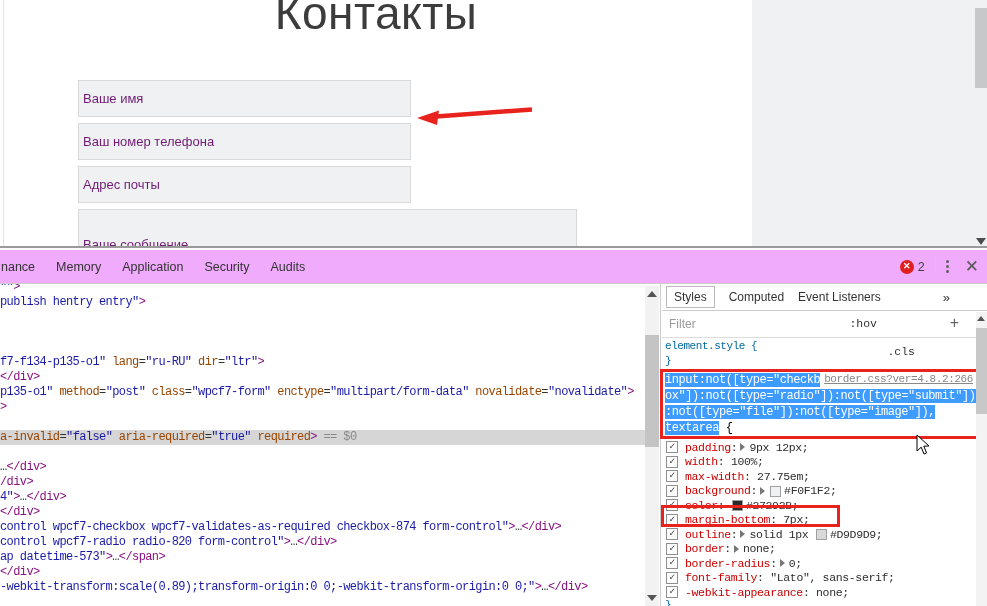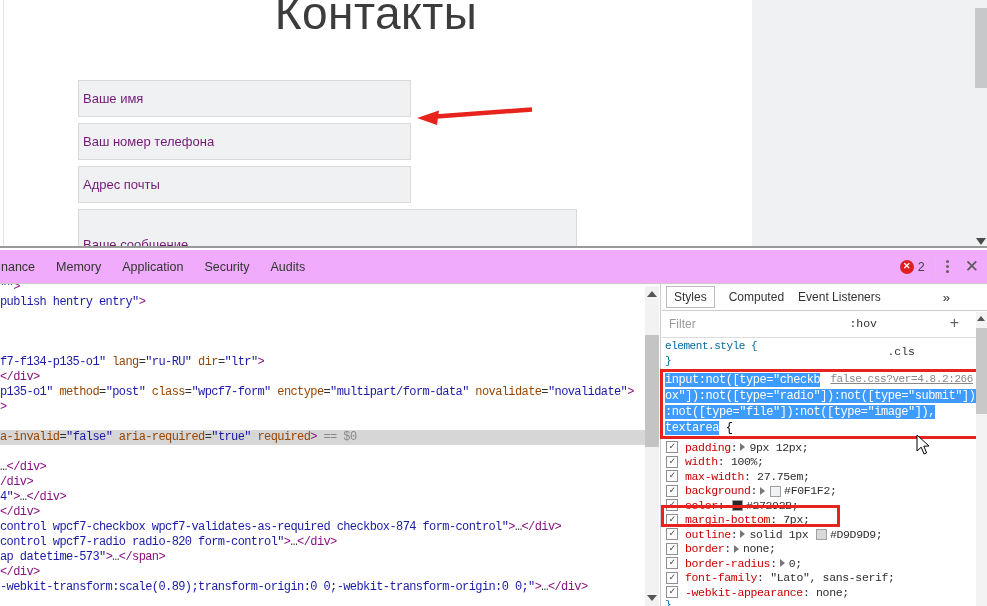--- a/index.html
+++ b/index.html
@@ -191,21 +191,21 @@
 
       <div class="sp-line sp-mono" style="top:55px;">element.style {</div>
       <div class="sp-line sp-mono" style="top:70px;">}</div>
 
       <div id="sel-lines">
           <div class="sel-line"><span class="sel">input:not([type="checkb</span></div>
           <div class="sel-line"><span class="sel">ox"]):not([type="radio"]):not([type="submit"])</span></div>
           <div class="sel-line"><span class="sel">:not([type="file"]):not([type="image"]),</span></div>
           <div class="sel-line"><span class="sel">textarea</span><span> {</span></div>
         </div>
-      <span class="src-link" style="top:89px;">false.css?ver=4.8.2:266</span>
+      <span class="src-link" style="top:89px;">border.css?ver=4.8.2:266</span>
 
       <div id="prop-rows">
           <div class="prop-row"><span class="prop-check">✓</span><span class="prop-name">padding</span><span>:</span><span class="exp-arrow"></span><span>9px 12px;</span></div>
           <div class="prop-row"><span class="prop-check">✓</span><span class="prop-name">width</span><span>:</span><span> </span><span>100%;</span></div>
           <div class="prop-row"><span class="prop-check">✓</span><span class="prop-name">max-width</span><span>:</span><span> </span><span>27.75em;</span></div>
           <div class="prop-row"><span class="prop-check">✓</span><span class="prop-name">background</span><span>:</span><span class="exp-arrow"></span><span class="swatch" style="background: rgb(240, 241, 242);"></span><span>#F0F1F2;</span></div>
           <div class="prop-row"><span class="prop-check">✓</span><span class="prop-name">color</span><span>:</span><span> </span><span class="swatch" style="background: rgb(39, 41, 43);"></span><span>#27292B;</span></div>
           <div class="prop-row"><span class="prop-check">✓</span><span class="prop-name">margin-bottom</span><span>:</span><span> </span><span>7px;</span></div>
           <div class="prop-row"><span class="prop-check">✓</span><span class="prop-name">outline</span><span>:</span><span class="exp-arrow"></span><span>solid 1px </span><span class="swatch" style="background: rgb(217, 217, 217);"></span><span>#D9D9D9;</span></div>
           <div class="prop-row"><span class="prop-check">✓</span><span class="prop-name">border</span><span>:</span><span class="exp-arrow"></span><span>none;</span></div>

